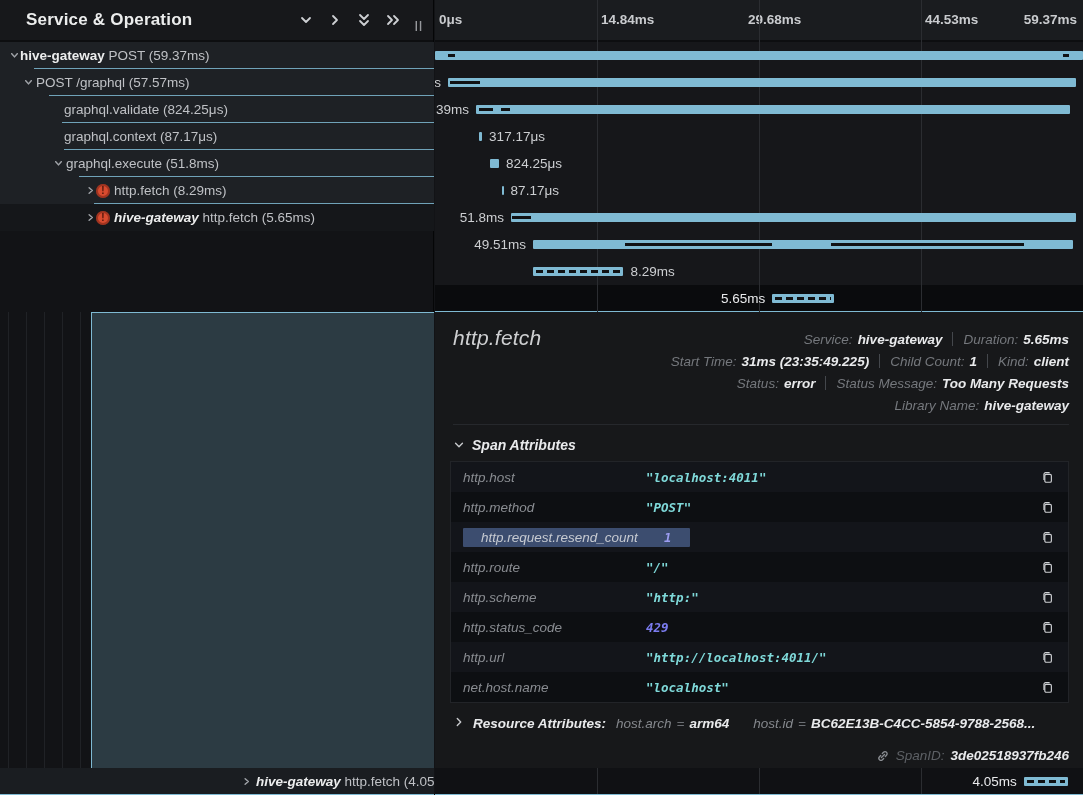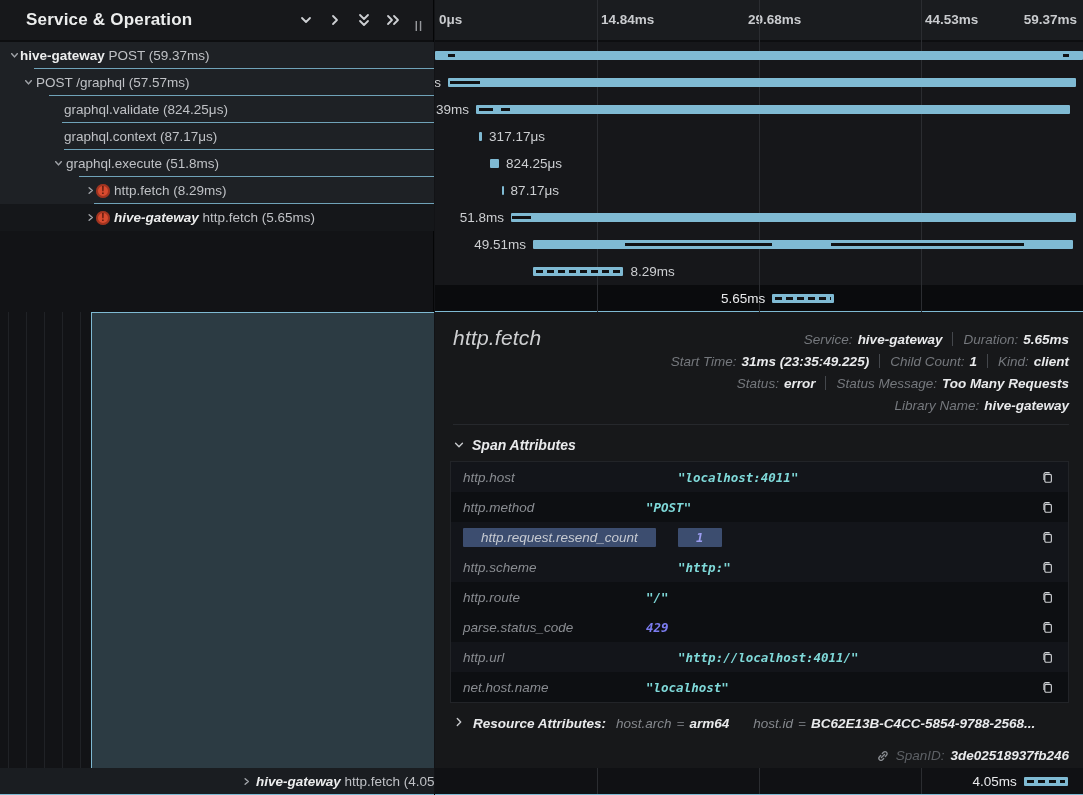--- a/index.html
+++ b/index.html
@@ -61,21 +61,21 @@
   .meta-line { display:flex; justify-content:flex-end; align-items:center; height:22px; }
   .meta-label { color:#75787d; }
   .meta-value { color:#e9eaec; font-weight:bold; margin-left:5px; }
   .meta-sep { width:1px; height:14px; background:#44474c; margin:0 10px; }
   #detail-divider { position:absolute; left:18px; right:14px; top:112px; height:1px; background:#26282c; }
   #attrs-header { position:absolute; left:18px; top:125px; display:flex; align-items:center; gap:7px; }
   #attrs-header svg { stroke:#c9cbce; stroke-width:1.6; fill:none; stroke-linecap:round; stroke-linejoin:round; }
   #attrs-title { font-size:14px; font-weight:bold; color:#e9eaec;text-align:right; }
   #attrs-table { position:absolute; left:15px; right:14px; top:149px; border:1px solid #222428; }
   .attr-row { position:relative; height:30px; display:flex; align-items:center; }
-  .attr-row.odd { background:#13151a;gap:32px; }
+  .attr-row.odd { background:#13151a; }
   .attr-row.even { background:#0d0f12; }
   .attr-key { width:195px; padding-left:12px; color:#8a8d92; white-space:nowrap; }
   .attr-key .hl, .attr-val .hl { background:#3c4d6f; padding:2px 18px; border-radius:1px; }
   .attr-key .hl { color:#c6cad1; }
   .attr-val { font-family:"DejaVu Sans Mono", monospace; font-size:12.5px; font-weight:bold; white-space:nowrap; }
   .attr-val.string { color:#7fd9d9; }
   .attr-val.number { color:#7b7cf0; }
   .attr-val .hl.number { color:#9c9df1; }
   .copy-btn { position:absolute; right:14px; top:8px; width:14px; height:14px; cursor:pointer; }
   .copy-btn svg { stroke:#cfd1d4; stroke-width:1.3; fill:none; stroke-linejoin:round; }
@@ -329,38 +329,38 @@
               </svg></span>
           </div>
           <div class="attr-row odd">
             <span class="attr-key"><span class="hl">http.request.resend_count</span></span>
             <span class="attr-val number"><span class="hl number">1</span></span>
             <span class="copy-btn"><svg width="14" height="14" viewBox="0 0 16 16">
                 <rect x="5.5" y="5" width="7.5" height="9" rx="1.5"></rect>
                 <path d="M11 3 H6.5 A2 2 0 0 0 4.5 5 V11.5"></path>
               </svg></span>
           </div>
+          <div class="attr-row even">
+            <span class="attr-key">http.route</span>
+            <span class="attr-val string">"/"</span>
+            <span class="copy-btn"><svg width="14" height="14" viewBox="0 0 16 16">
+                <rect x="5.5" y="5" width="7.5" height="9" rx="1.5"></rect>
+                <path d="M11 3 H6.5 A2 2 0 0 0 4.5 5 V11.5"></path>
+              </svg></span>
+          </div>
           <div class="attr-row odd">
             <span class="attr-key">http.scheme</span>
             <span class="attr-val string">"http:"</span>
             <span class="copy-btn"><svg width="14" height="14" viewBox="0 0 16 16">
                 <rect x="5.5" y="5" width="7.5" height="9" rx="1.5"></rect>
                 <path d="M11 3 H6.5 A2 2 0 0 0 4.5 5 V11.5"></path>
               </svg></span>
           </div>
           <div class="attr-row even">
-            <span class="attr-key">http.route</span>
-            <span class="attr-val string">"/"</span>
-            <span class="copy-btn"><svg width="14" height="14" viewBox="0 0 16 16">
-                <rect x="5.5" y="5" width="7.5" height="9" rx="1.5"></rect>
-                <path d="M11 3 H6.5 A2 2 0 0 0 4.5 5 V11.5"></path>
-              </svg></span>
-          </div>
-          <div class="attr-row even">
-            <span class="attr-key">parse.status_code</span>
+            <span class="attr-key">http.status_code</span>
             <span class="attr-val number">429</span>
             <span class="copy-btn"><svg width="14" height="14" viewBox="0 0 16 16">
                 <rect x="5.5" y="5" width="7.5" height="9" rx="1.5"></rect>
                 <path d="M11 3 H6.5 A2 2 0 0 0 4.5 5 V11.5"></path>
               </svg></span>
           </div>
           <div class="attr-row odd">
             <span class="attr-key">http.url</span>
             <span class="attr-val string">"http://localhost:4011/"</span>
             <span class="copy-btn"><svg width="14" height="14" viewBox="0 0 16 16">

